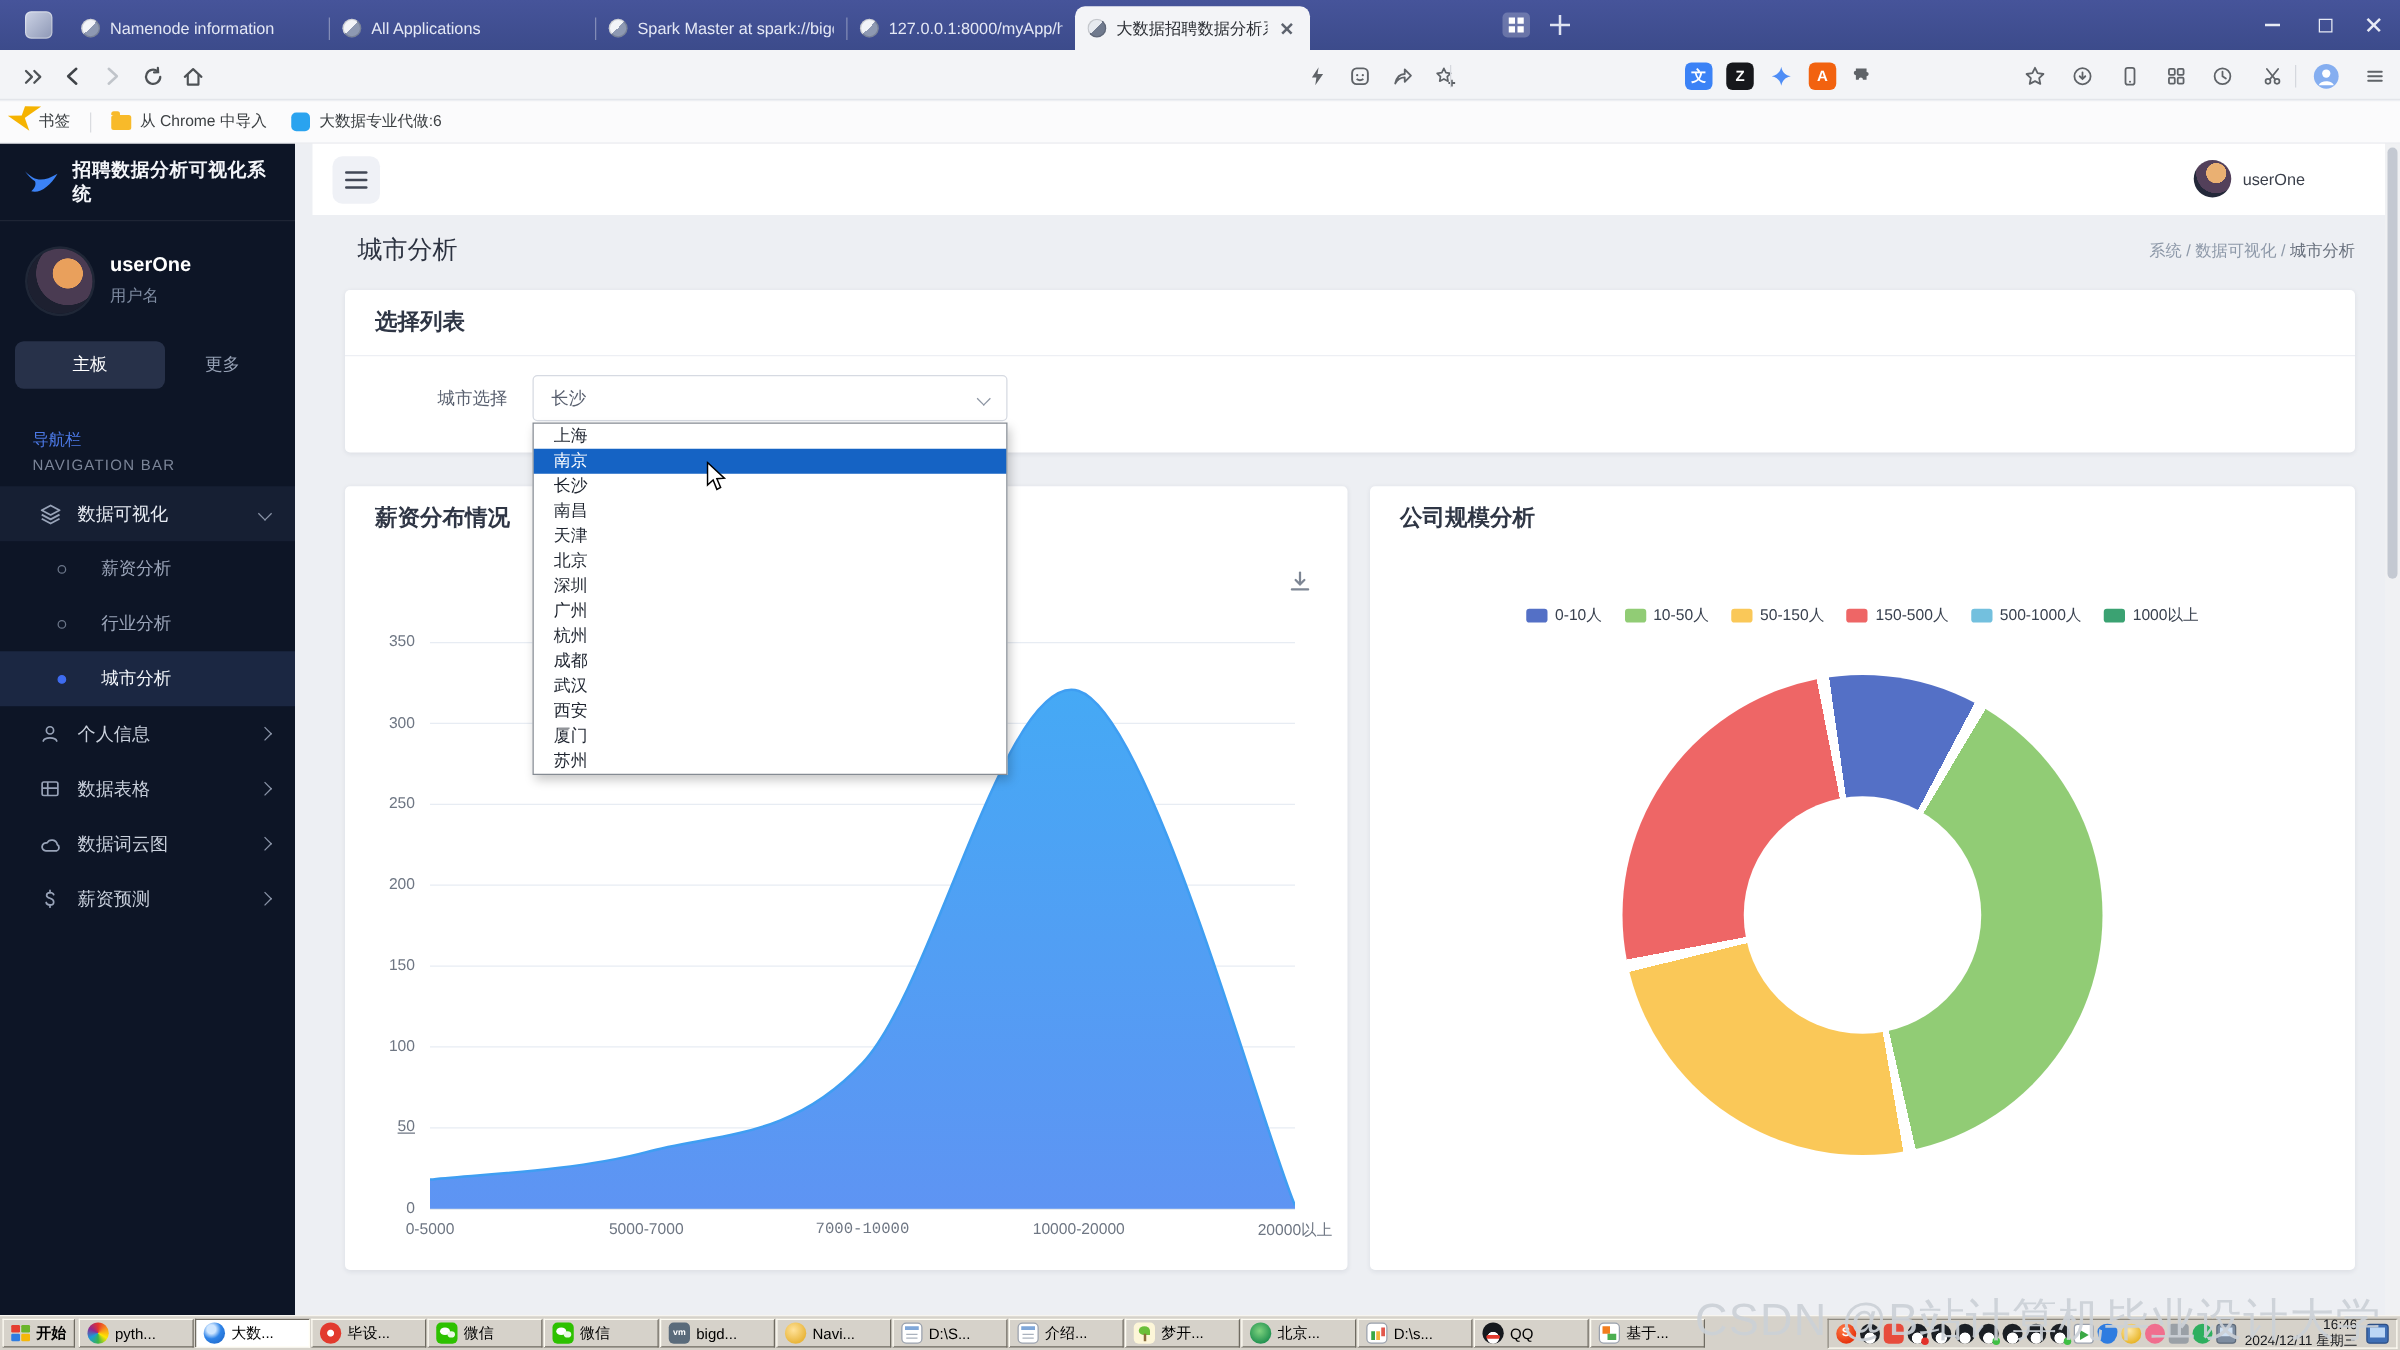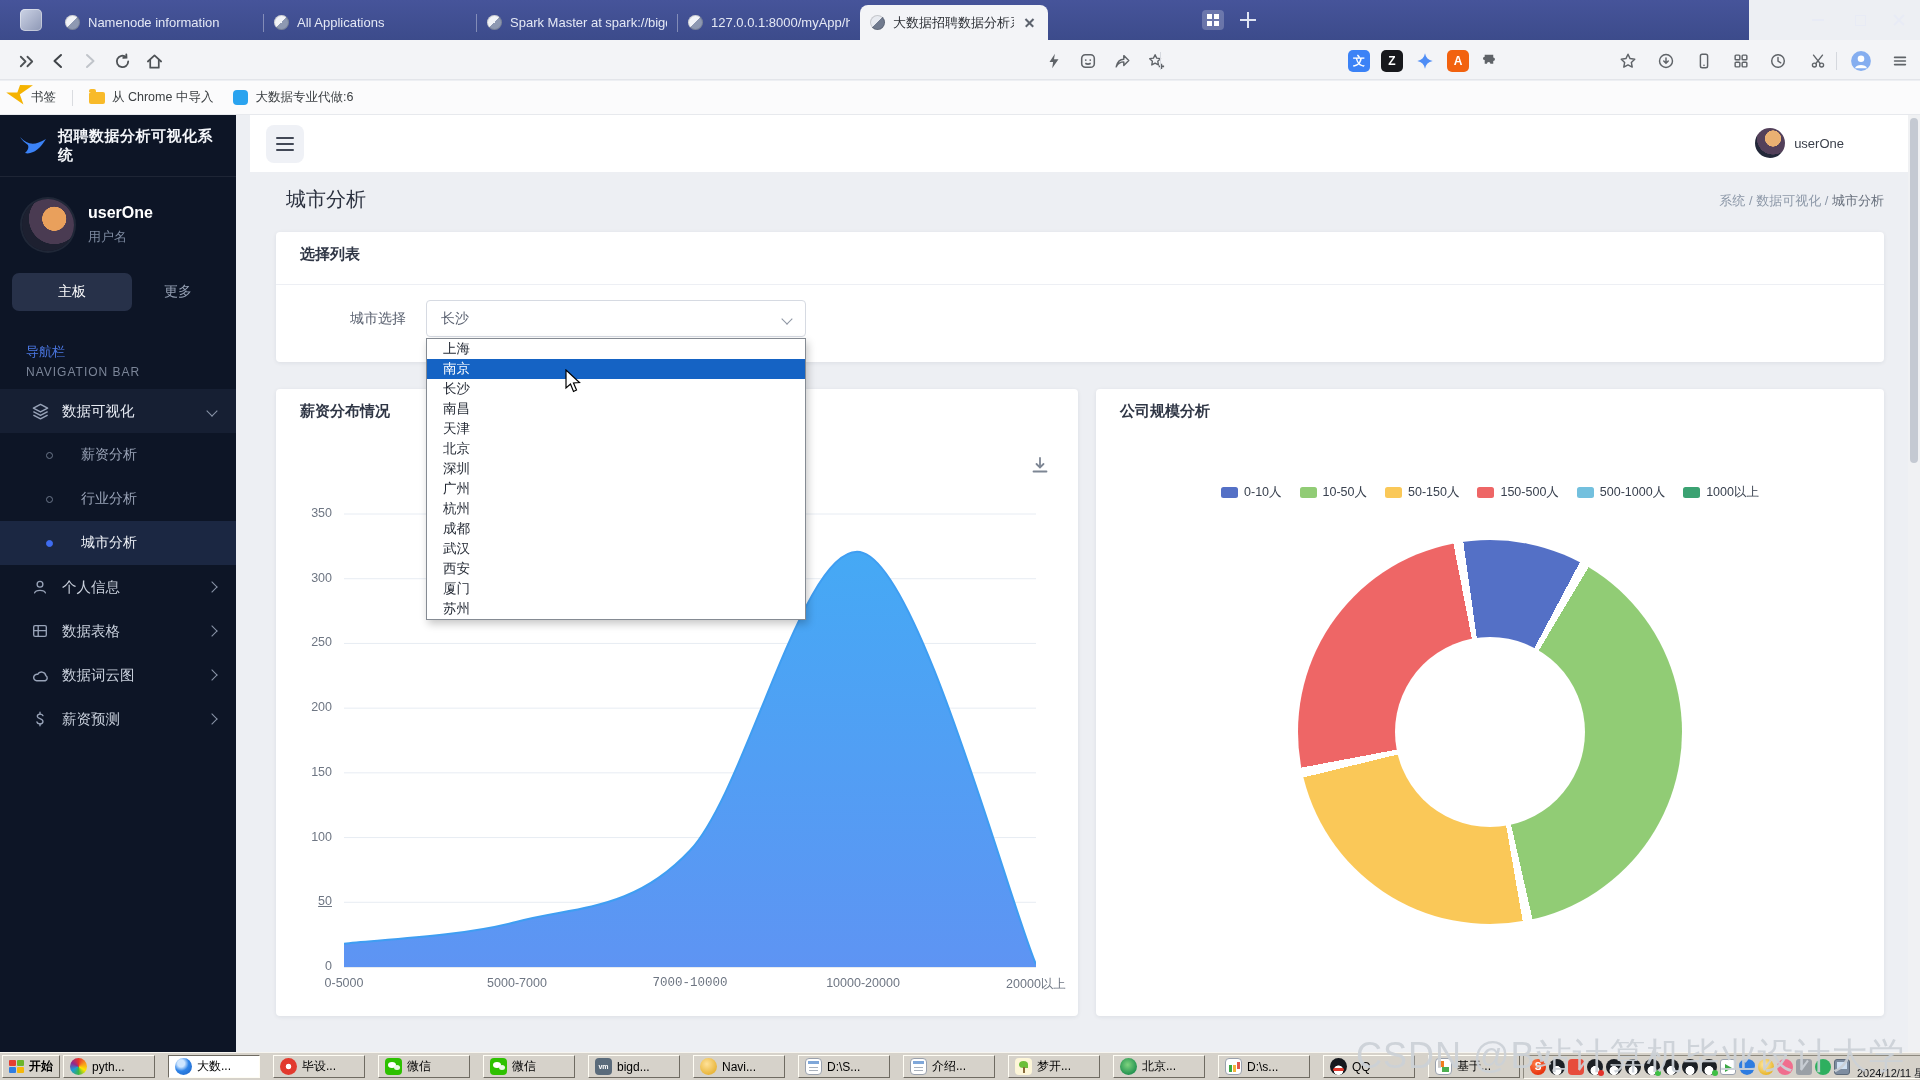--- a/index.html
+++ b/index.html
@@ -2,21 +2,21 @@
 <html><head>
 <meta charset="utf-8">
 <style>
   *{box-sizing:border-box;margin:0;padding:0}
   html,body{width:1920px;height:1080px;overflow:hidden}
   body{font-family:"Liberation Sans",sans-serif;background:#fff}
   #screen{position:relative;width:1920px;height:1080px;overflow:hidden;background:#edeff3}
   .abs{position:absolute}
 
   
-  #tabbar{position:absolute;left:0;top:0;width:1749px;height:40px;background:linear-gradient(180deg,#46549a,#3c4b8b)}
+  #tabbar{position:absolute;left:0;top:0;width:1920px;height:40px;background:linear-gradient(180deg,#46549a,#3c4b8b)}
   #appmark{position:absolute;left:20px;top:9px;width:22px;height:22px;border-radius:5px;background:linear-gradient(135deg,#cdd4e6,#8d97b5);box-shadow:inset 0 0 0 1px rgba(255,255,255,.4)}
   #tabstrip{position:absolute;left:55px;top:5px;height:35px;display:flex;align-items:flex-end}
   .tab{height:35px;display:flex;align-items:center;gap:8px;padding:0 10px;color:#e4e8f5;font-size:13px;overflow:hidden;white-space:nowrap;border-radius:8px 8px 0 0}
   .tab .tlabel{overflow:hidden;text-overflow:clip;flex:1}
   .tab.active{background:#f3f4f7;color:#2c2f35}
   .favicon{width:15px;height:15px;border-radius:50%;flex:none;background:conic-gradient(from 230deg,#f2f4f8 0 170deg,#8e99b2 170deg 360deg);box-shadow:inset 0 0 0 1px rgba(0,0,0,.15)}
   .tab.active .favicon{background:conic-gradient(from 230deg,#e7eaf0 0 170deg,#707a8e 170deg 360deg)}
   .tsep{width:1px;height:18px;background:rgba(255,255,255,.35);margin-bottom:8px;flex:none}
   .tclose{position:relative;width:16px;height:16px;flex:none}
   .tclose i{position:absolute;left:2px;top:7px;width:11px;height:1.6px;background:#5d636e}
@@ -92,21 +92,21 @@
   #topbar{position:absolute;left:250px;top:115px;width:1658px;height:57px;background:#fff}
   #hamb{position:absolute;left:16px;top:10px;width:38px;height:38px;border-radius:8px;background:#eff1f6;display:flex;flex-direction:column;justify-content:center;gap:4px;padding:0 10px}
   #hamb i{display:block;height:2px;background:#424856;border-radius:1px}
   #hdrright{position:absolute;right:64px;top:13px;display:flex;align-items:center;gap:9px}
   .avatar-sm{width:30px;height:30px;border-radius:50%;background:radial-gradient(circle at 60% 35%,#eab072 0 30%,#53405a 31% 60%,#232839 61%)}
   #hdrname{font-size:13px;color:#3a3f4a}
   #ptitle{position:absolute;left:286px;top:186px;font-size:20px;color:#2c3240}
   #crumbs{position:absolute;right:36px;top:192px;font-size:13px;color:#8d98a8}
   #crumbs .last{color:#676f7c}
   .card{position:absolute;background:#fff;border-radius:4px;box-shadow:0 1px 4px rgba(25,35,60,.08)}
-  .cardtitle{position:absolute;left:24px;top:13px;font-size:15px;font-weight:bold;color:#2f3645}
+  .cardtitle{position:absolute;left:24px;top:13px;font-size:18px;font-weight:bold;color:#2f3645}
   #selcard .div{position:absolute;left:0;top:52px;width:100%;height:1px;background:#edeff4}
   #sellabel{position:absolute;left:74px;top:78px;font-size:14px;color:#5a6170}
   #selbox{position:absolute;left:150px;top:68px;width:380px;height:37px;border:1px solid #d6dae2;border-radius:4px;background:#fff;display:flex;align-items:center;padding:0 14px;font-size:14px;color:#5a6170}
   #selbox .chev{margin-left:auto;border-color:#8d95a3}
   
   #dropdown{position:absolute;left:426px;top:338px;width:380px;background:#fff;border:1px solid #858b93;box-shadow:2px 4px 8px rgba(0,0,0,.22);z-index:30}
   .opt{height:20px;line-height:20px;padding-left:16px;font-size:13.5px;color:#1f2530;white-space:nowrap}
   .opt.sel{background:#1563c4;color:#fff}
 
   
@@ -579,21 +579,21 @@
   <div id="taskbar">
     <div class="tbtn" id="startbtn">
       <span class="flag">
           <i></i>
           <i></i>
           <i></i>
           <i></i>
         </span>
       <span>开始</span>
     </div>
-    <div id="appbtns" style="display:flex;gap:13px">
+    <div id="appbtns" style="display:flex;gap:1px">
         <div class="tbtn appbtn">
           <span class="ai ai-rainbow"></span>
           <span>pyth...</span>
         </div>
         <div class="tbtn appbtn active">
           <span class="ai ai-qqb"></span>
           <span>大数...</span>
         </div>
         <div class="tbtn appbtn">
           <span class="ai ai-spiral"></span>

